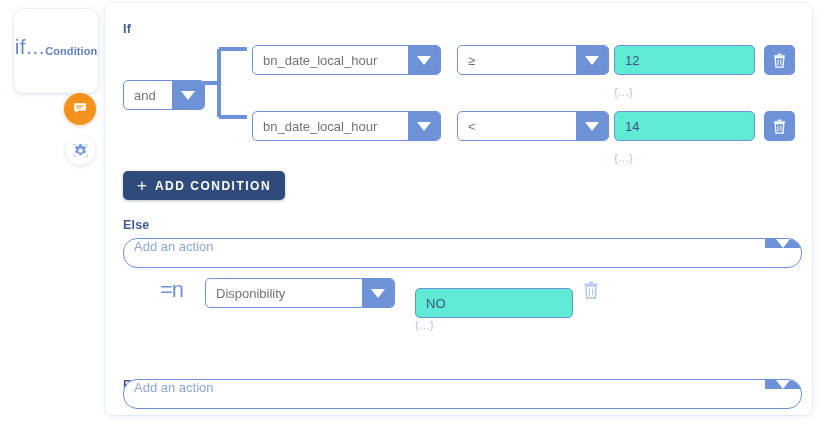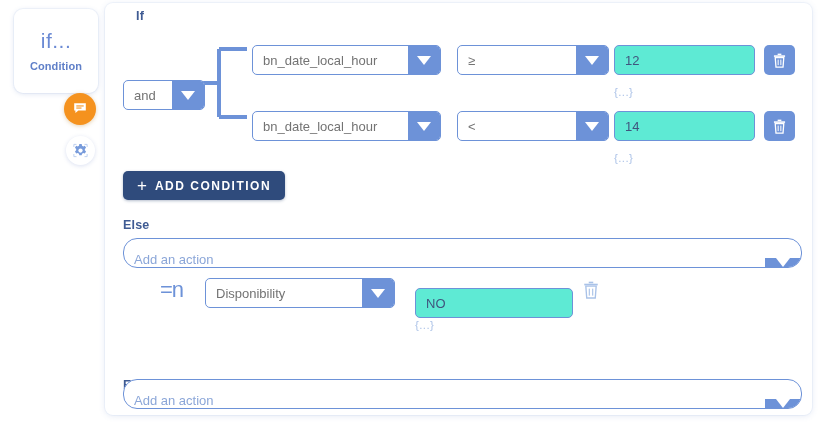--- a/index.html
+++ b/index.html
@@ -23,21 +23,20 @@
     background: #ffffff;
   }
   #node-card {
     position: absolute;
     left: 14px; top: 9px;
     width: 84px; height: 84px;
     background: #ffffff;
     border-radius: 9px;
     box-shadow: 0 1px 5px rgba(90,120,190,.20), 0 0 0 1px rgba(120,150,210,.07);
     display: flex;
-    flex-direction: column;
     align-items: center;
     justify-content: center;
   }
   #node-card .node-title {
     font-size: 21px;
     color: #6b8ad4;
     letter-spacing: .5px;
     line-height: 1;
     margin-bottom: 9px;
   }
@@ -182,21 +181,21 @@
   .action-select {
     position: absolute;
     left: 18px;
     width: 679px;
     height: 30px;
     border: 1px solid #6d92d8;
     border-radius: 14px;
     background: #ffffff;
     box-sizing: border-box;
     display: flex;
-    align-items: flex-end;
+    align-items: flex-start;
     overflow: hidden;
   }
   .action-select .sel-text {
     flex: 1;
     display: flex;
     align-items: center;
     padding-left: 10px;
     font-size: 13px;
     color: #8ba6d8;
   }
@@ -250,21 +249,21 @@
       <circle cx="10" cy="10" r="2.5" fill="#ffffff"></circle>
       <g stroke="#b9cdee" stroke-width="1.1" fill="none" stroke-linecap="round">
         <path d="M2.2 5.4V2.8h2.6M15.2 2.8h2.6v2.6M17.8 14.6v2.6h-2.6M4.8 17.2H2.2v-2.6"></path>
       </g>
     </svg>
   </div>
 </div>
 
 <div id="panel">
 
-  <div class="section-label" style="left:18px; top:6px;margin-left:13px;">If</div>
+  <div class="section-label" style="left:18px; top:19px;">If</div>
 
   <svg id="connector">
     <path d="M0 40 H18 M18 6 V74 M18 6 H46 M18 74 H46" stroke="#6d92d8" stroke-width="4" fill="none"></path>
   </svg>
 
   <div class="select" style="left:18px; top:77px; width:82px;">
     <div class="sel-text">and</div>
     <div class="sel-toggle">
       <span class="caret"></span>
     </div>

